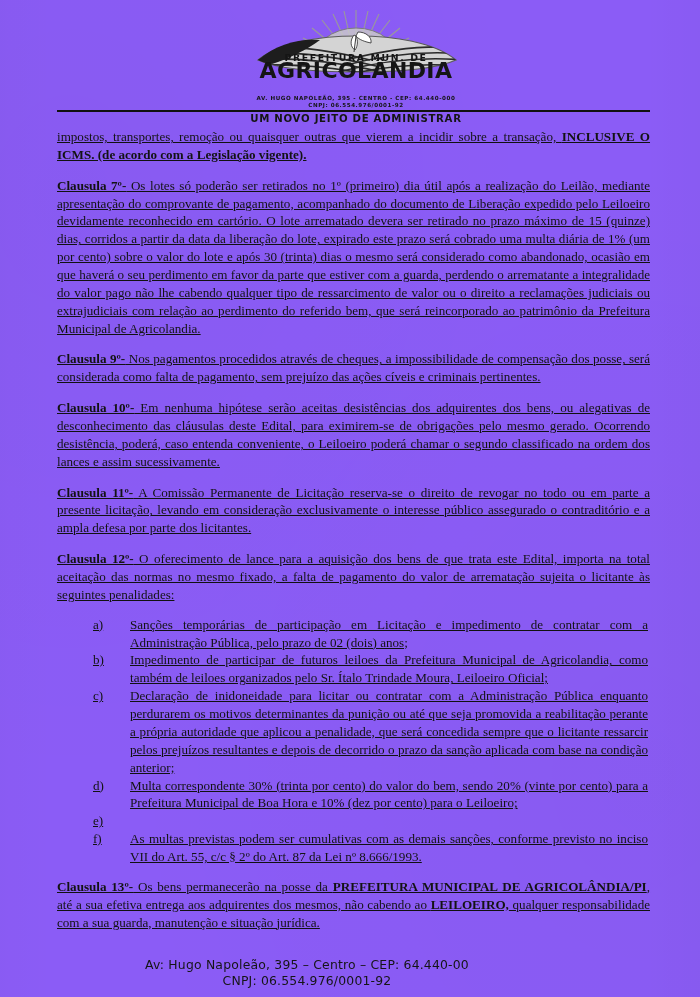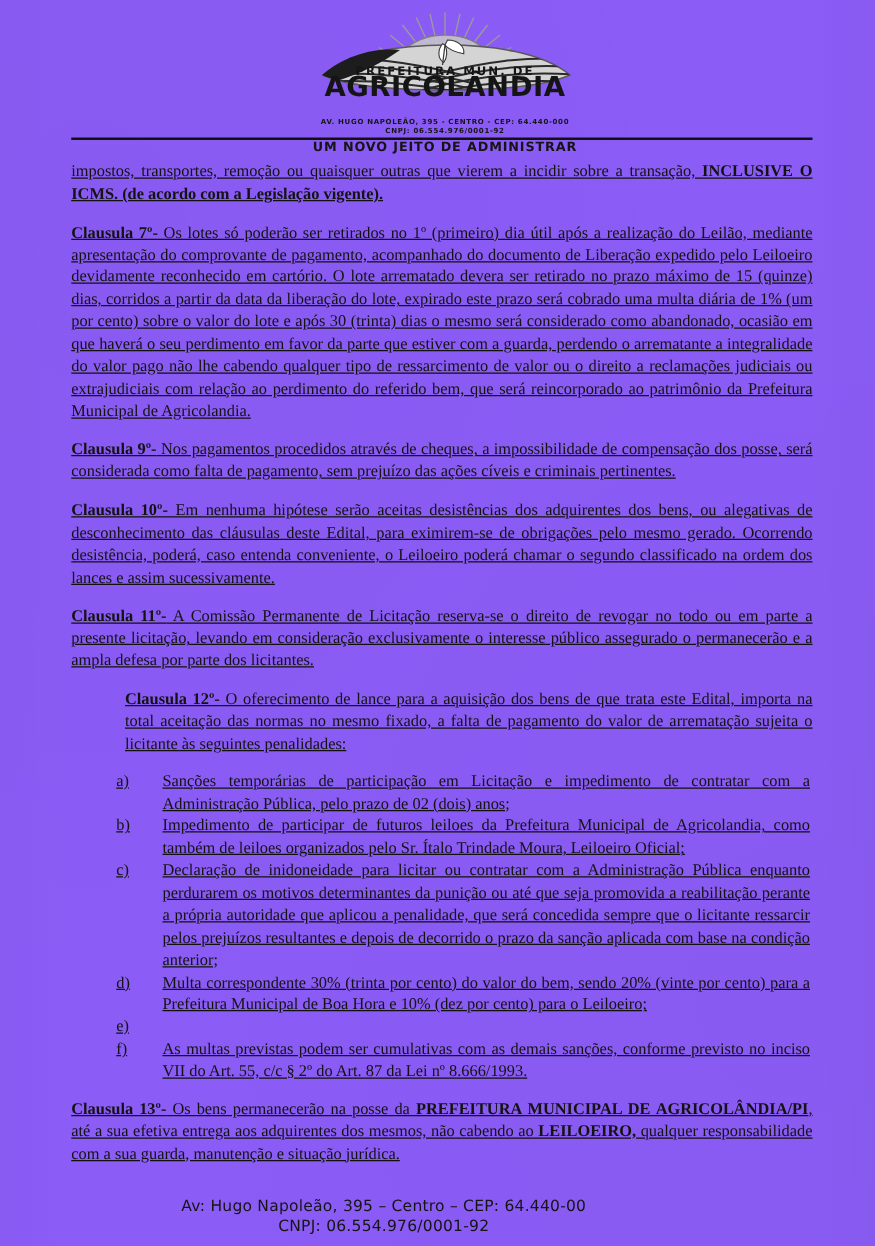--- a/index.html
+++ b/index.html
@@ -118,21 +118,21 @@
     text-decoration: underline;
   }
   p.para {
     margin: 0 0 13px 0;
     font-size: 13.1px;
     line-height: 1.365;
     text-align: justify;
     text-indent: 0;
     color: #131313;
   }
-  p.para.tight { margin-bottom: 12px; margin-left: 43px; }
+  p.para.tight { margin-bottom: 12px; }
   b, strong { font-weight: bold; }
 
   
   .list {
     margin: 0 0 12px 0;
     padding: 0;
     list-style: none;
   }
   .list-item {
     display: flex;
@@ -241,21 +241,21 @@
   <div class="content">
 
     <p class="para"><span>impostos, transportes, remoção ou quaisquer outras que vierem a incidir sobre a transação, </span><b>INCLUSIVE O ICMS. (de acordo com a Legislação vigente).</b></p>
 
     <p class="para"><b>Clausula 7º-</b><span> Os lotes só poderão ser retirados no 1º (primeiro) dia útil após a realização do Leilão, mediante apresentação do comprovante de pagamento, acompanhado do documento de Liberação expedido pelo Leiloeiro devidamente reconhecido em cartório. O lote arrematado devera ser retirado no prazo máximo de 15 (quinze) dias, corridos a partir da data da liberação do lote, expirado este prazo será cobrado uma multa diária de 1% (um por cento) sobre o valor do lote e após 30 (trinta) dias o mesmo será considerado como abandonado, ocasião em que haverá o seu perdimento em favor da parte que estiver com a guarda, perdendo o arrematante a integralidade do valor pago não lhe cabendo qualquer tipo de ressarcimento de valor ou o direito a reclamações judiciais ou extrajudiciais com relação ao perdimento do referido bem, que será reincorporado ao patrimônio da Prefeitura Municipal de Agricolandia.</span></p>
 
     <p class="para"><b>Clausula 9º-</b><span> Nos pagamentos procedidos através de cheques, a impossibilidade de compensação dos posse, será considerada como falta de pagamento, sem prejuízo das ações cíveis e criminais pertinentes.</span></p>
 
     <p class="para"><b>Clausula 10º-</b><span> Em nenhuma hipótese serão aceitas desistências dos adquirentes dos bens, ou alegativas de desconhecimento das cláusulas deste Edital, para eximirem-se de obrigações pelo mesmo gerado. Ocorrendo desistência, poderá, caso entenda conveniente, o Leiloeiro poderá chamar o segundo classificado na ordem dos lances e assim sucessivamente.</span></p>
 
-    <p class="para"><b>Clausula 11º-</b><span> A Comissão Permanente de Licitação reserva-se o direito de revogar no todo ou em parte a presente licitação, levando em consideração exclusivamente o interesse público assegurado o permanecerão e a ampla defesa por parte dos licitantes.</span></p>
+    <p class="para"><b>Clausula 11º-</b><span> A Comissão Permanente de Licitação reserva-se o direito de revogar no todo ou em parte a presente licitação, levando em consideração exclusivamente o interesse público assegurado o contraditório e a ampla defesa por parte dos licitantes.</span></p>
 
     <p class="para tight"><b>Clausula 12º-</b><span> O oferecimento de lance para a aquisição dos bens de que trata este Edital, importa na total aceitação das normas no mesmo fixado, a falta de pagamento do valor de arrematação sujeita o licitante às seguintes penalidades:</span></p>
 
     <ul class="list">
       <li class="list-item">
         <span class="li-marker">a)</span>
         <span class="li-text">Sanções temporárias de participação em Licitação e impedimento de contratar com a Administração Pública, pelo prazo de 02 (dois) anos;</span>
       </li>
       <li class="list-item">
         <span class="li-marker">b)</span>

